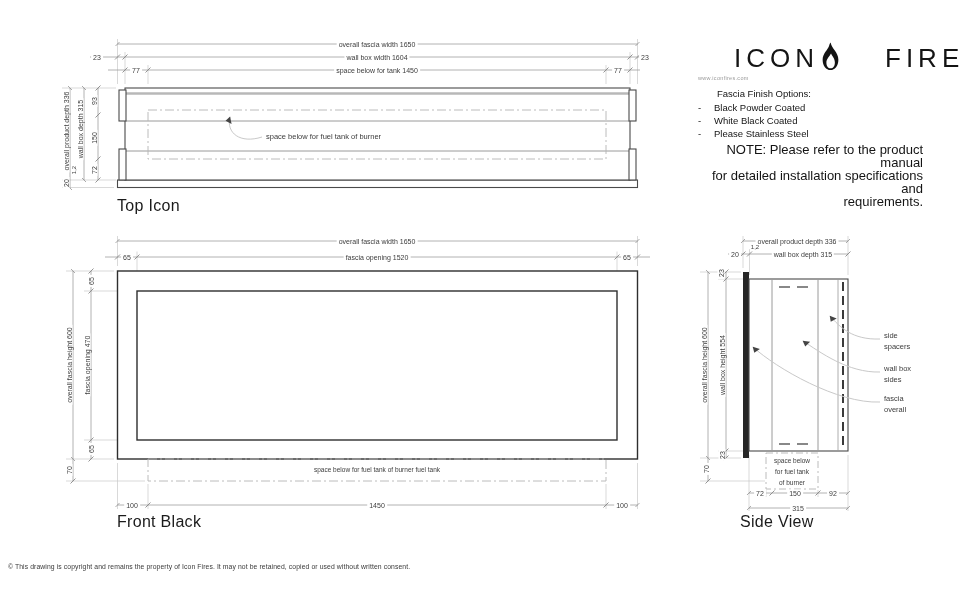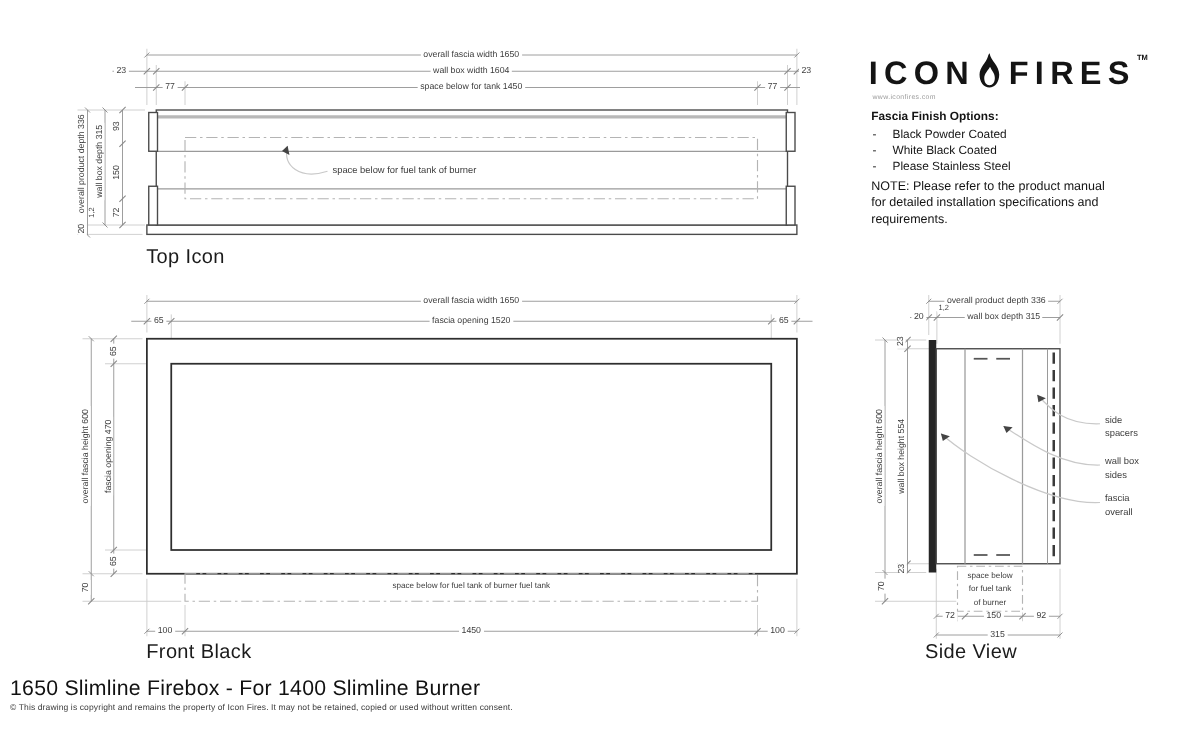--- a/index.html
+++ b/index.html
@@ -25,30 +25,30 @@
     position:absolute; transform:translateX(-50%); text-align:center;
     font-size:6.5px; line-height:11px; color:#3c3c3c; white-space:pre-line;
     background:#fff; padding:0 1px;
   }
   .callout {
     position:absolute; font-size:7.5px; line-height:10.5px; color:#3c3c3c;
     white-space:pre-line;
   }
   .view-label { position:absolute; font-size:16px; letter-spacing:.3px; color:#1b1b1b; }
   .logo-row { position:absolute; left:695px; top:42px; display:flex; align-items:center; }
-  .logo-word { font-size:26px; font-weight:700; letter-spacing:5px; color:#141414; line-height:1; }
+  .logo-word { font-size:26px; font-weight:400; letter-spacing:5px; color:#141414; line-height:1;margin-left:39px; }
   .logo-tm { font-size:6px; font-weight:700; color:#141414; align-self:flex-start; margin:2px 0 0 1px; }
   .flame { width:21px; height:29px; margin:0 5px 3px 1px; flex:0 0 auto; }
   .website { position:absolute; left:698px; top:75px; font-size:5.5px; color:#9a9a9a; letter-spacing:.3px; }
-  .finish-title { position:absolute; left:697px; top:88px; font-size:9.5px; color:#141414;font-weight:bold; }
+  .finish-title { position:absolute; left:717px; top:88px; font-size:9.5px; color:#141414; }
   .opt { position:absolute; left:698px; font-size:9.5px; color:#141414; display:flex; }
   .opt .dash { width:16px; }
   .note {
     position:absolute; left:697px; top:143px; width:226px;
-    font-size:10px; line-height:13px; color:#141414; white-space:pre-line;
+    font-size:13px; line-height:13px; color:#141414; white-space:pre-line;text-align:right;
   }
   .doc-title { position:absolute; left:8px; top:541px; font-size:17px; color:#111; letter-spacing:.2px; }
   .doc-copy { position:absolute; left:8px; top:563px; font-size:6.8px; color:#3a3a3a; letter-spacing:.1px; }
 </style>
 </head>
 <body>
 
 <div id="canvas">
 
   <svg class="linework" width="960" height="600" viewBox="0 0 960 600">
@@ -286,16 +286,15 @@
     <span>White Black Coated</span>
   </div>
   <div class="opt" style="top:128px">
     <span class="dash">-</span>
     <span>Please Stainless Steel</span>
   </div>
   <div class="note">NOTE: Please refer to the product manual
 for detailed installation specifications and
 requirements.</div>
 
-  <div class="doc-title">1650 Slimline Firebox - For 1400 Slimline Burner</div>
   <div class="doc-copy">© This drawing is copyright and remains the property of Icon Fires. It may not be retained, copied or used without written consent.</div>
 
 </div>
 
 </body></html>

